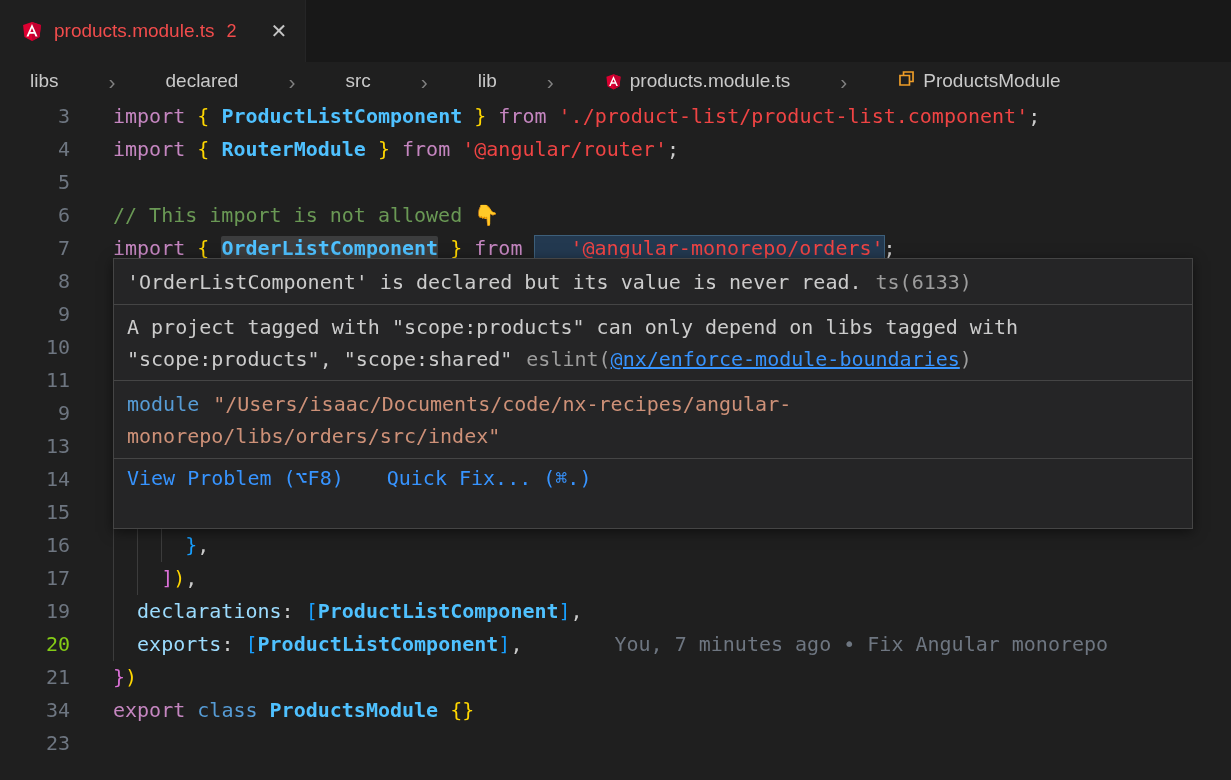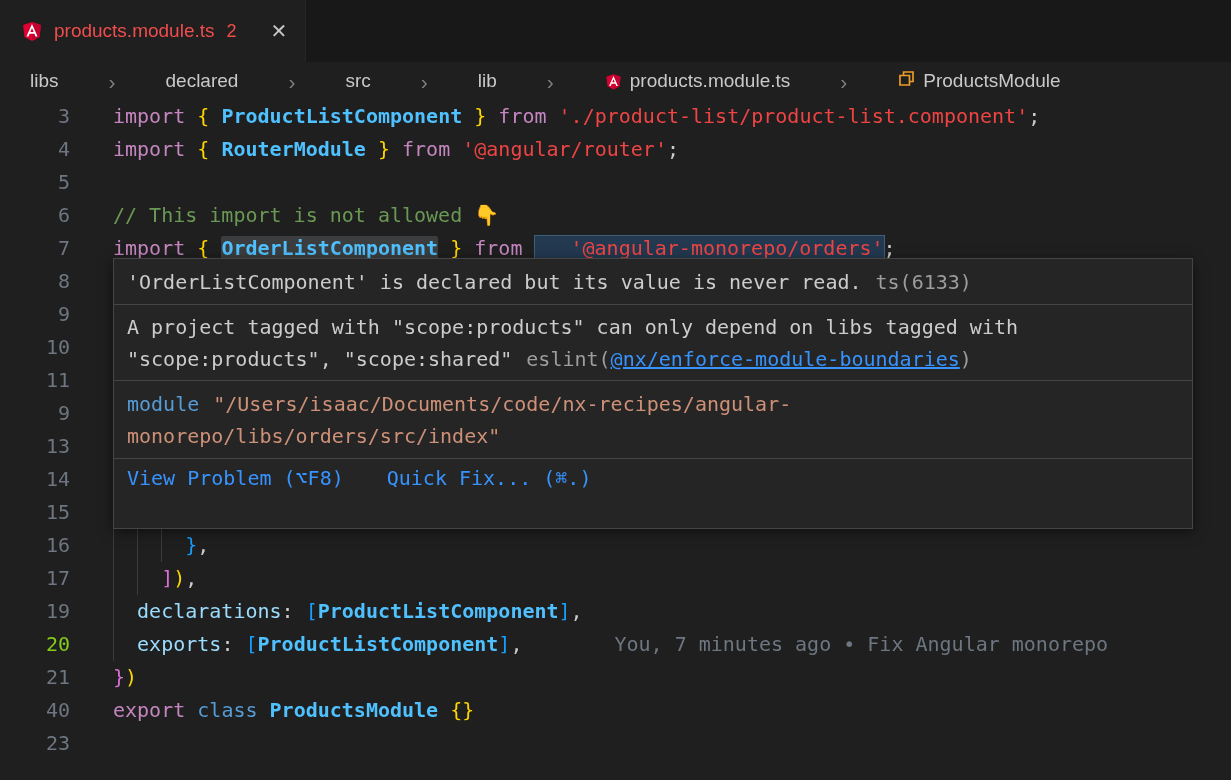--- a/index.html
+++ b/index.html
@@ -196,21 +196,21 @@
       </div>
       <div class="line">
         <div class="gut act">20</div>
         <div class="code"><span class="ig"></span><span class="pr">exports</span><span class="pn">: </span><span class="b3">[</span><span class="ty">ProductListComponent</span><span class="b3">]</span><span class="pn">,</span><span class="blame">You, 7 minutes ago • Fix Angular monorepo</span></div>
       </div>
       <div class="line">
         <div class="gut">21</div>
         <div class="code"><span class="b2">}</span><span class="b1">)</span></div>
       </div>
       <div class="line">
-        <div class="gut">40</div>
+        <div class="gut">34</div>
         <div class="code"><span class="kw">export</span><span class="pn"> </span><span class="kb">class</span><span class="pn"> </span><span class="ty">ProductsModule</span><span class="pn"> </span><span class="b1">{}</span></div>
       </div>
       <div class="line">
         <div class="gut">23</div>
         <div class="code"></div>
       </div>
     </div>
 
   <div class="hover">
     <div class="hr r1">

